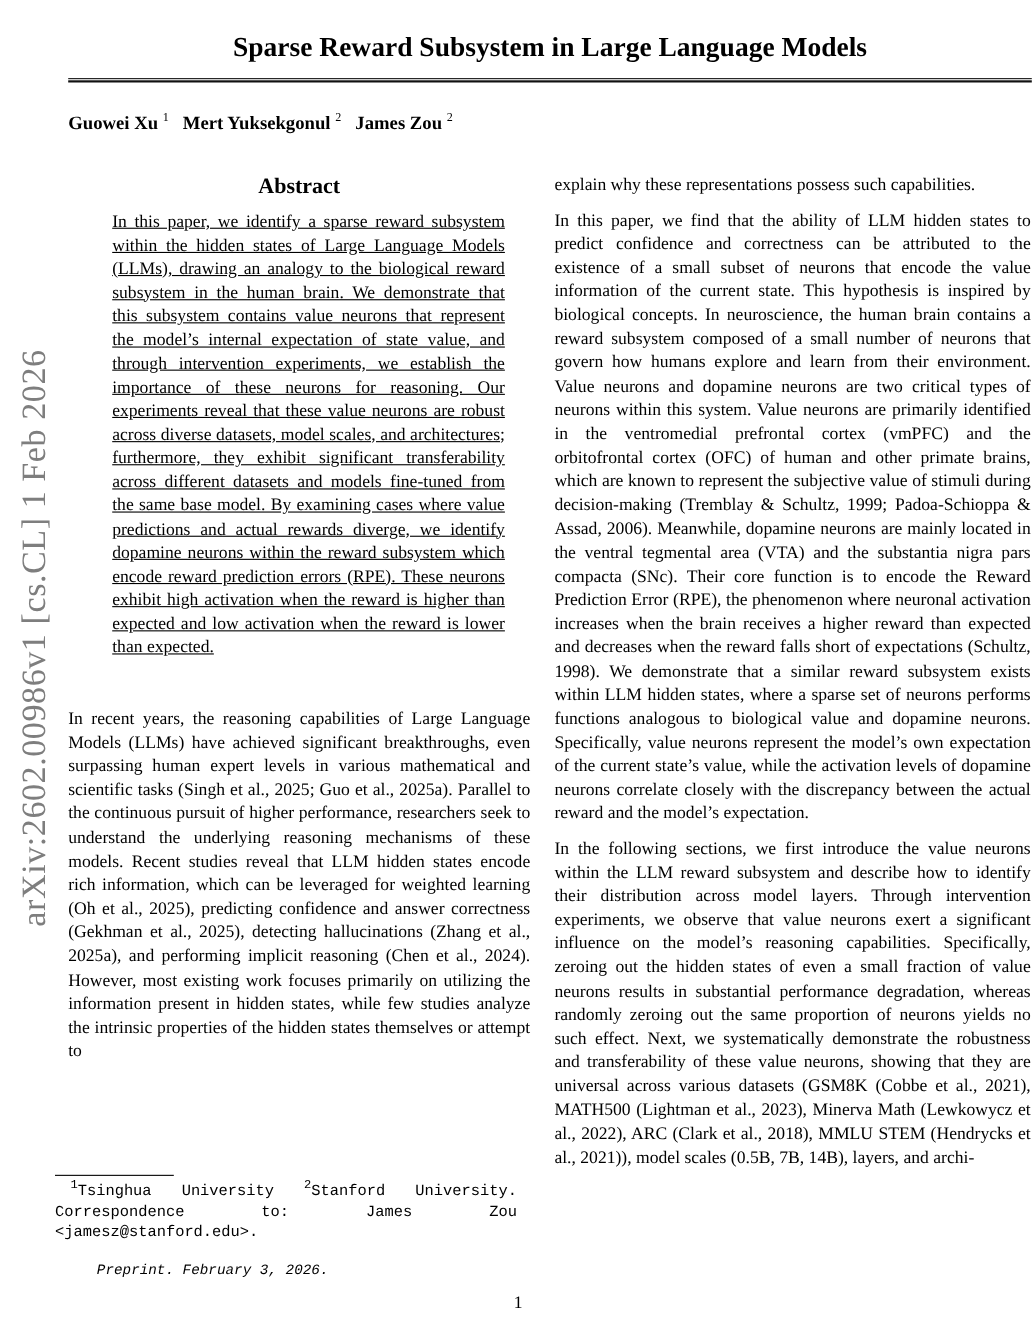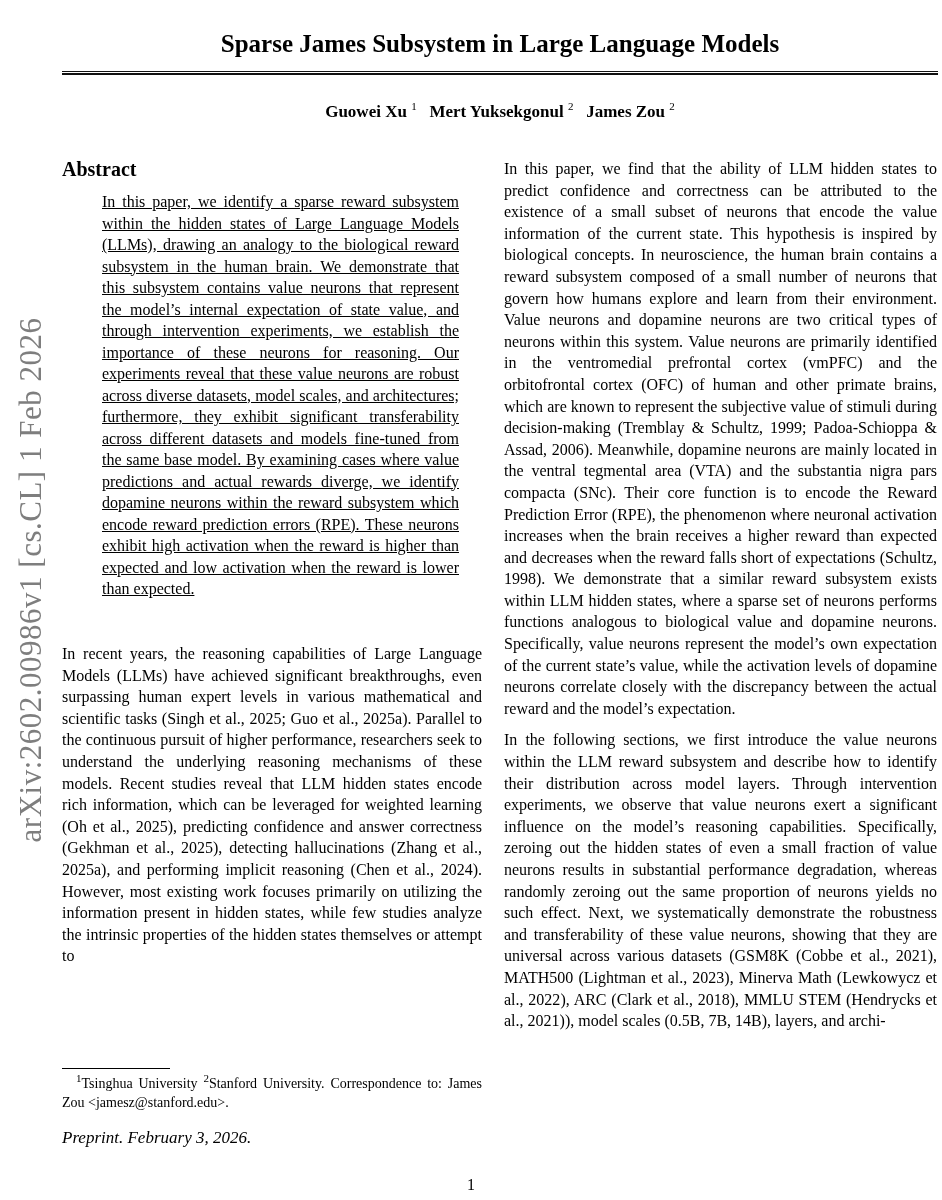--- a/index.html
+++ b/index.html
@@ -18,70 +18,71 @@
   .content { position: absolute; left: 62px; top: 0; width: 876px; }
   .paper-title {
     margin-top: 30px; text-align: center;
     font-size: 25px; font-weight: bold;
   }
   .title-rule {
     margin-top: 13px; height: 1px;
     border-top: 1.5px solid #111; border-bottom: 2.5px solid #111;
   }
   .authors {
-    margin-top: 27px; text-align: center;
+    margin-top: 27px; text-align: left;
     font-size: 17px; font-weight: bold;
   }
   .authors sup, .sup { font-weight: normal; font-size: 11px; vertical-align: super; line-height: 0; }
   .cols { display: flex; gap: 22px; align-items: flex-start; margin-top: 36px; }
   .col-left { width: 420px; }
   .col-right { width: 433px; }
   .abstract-heading {
-    margin: 0 0 10px 0; 
+    margin: 0 0 10px 0; text-align: center;
     font-size: 20px; font-weight: bold;
   }
   .abstract-text {
     margin: 0 23px 0 40px; min-height: 452px;
     font-size: 16px; line-height: 21.5px; text-align: justify; text-decoration: underline;
   }
   .section-heading {
     margin: 26px 0 12px 0;
     font-size: 20px; font-weight: bold;
   }
   p.body-par {
     margin: 0 0 10px 0;
     font-size: 16px; line-height: 21.6px; text-align: justify;
   }
   .cite { color: #000000; }
-  .footnote-block { position: absolute; left: 62px; top: 1068px; width: 420px; }
+  .footnote-block { position: absolute; left: 50px; top: 1068px; width: 420px; font-family: Liberation Mono, monospace; }
   .footnote-rule { width: 108px; border-top: 1.5px solid #000; margin-bottom: 5px; }
   .footnote-text { font-size: 14px; line-height: 19px; text-indent: 14px; text-align: justify; }
-  .preprint-note { margin-top: 16px; font-size: 17px; font-style: italic; }
+  .preprint-note { margin-top: 16px; font-size: 13px; font-style: italic; margin-left: 38px; }
   .page-number {
     position: absolute; left: 0; width: 942px; top: 1176px;
     text-align: center; font-size: 16px;
   }
 </style>
 </head>
 <body>
 
 <div class="arxiv-banner">arXiv:2602.00986v1 [cs.CL] 1 Feb 2026</div>
 
 <div class="content">
-  <div class="paper-title">Sparse James Subsystem in Large Language Models</div>
+  <div class="paper-title">Sparse Reward Subsystem in Large Language Models</div>
   <div class="title-rule"></div>
   <div class="authors"><span>Guowei Xu </span><span class="sup">1</span><span>&nbsp;&nbsp; Mert Yuksekgonul </span><span class="sup">2</span><span>&nbsp;&nbsp; James Zou </span><span class="sup">2</span></div>
 
   <div class="cols">
     <div class="col-left">
       <div class="abstract-heading">Abstract</div>
       <div class="abstract-text">In this paper, we identify a sparse reward subsystem within the hidden states of Large Language Models (LLMs), drawing an analogy to the biological reward subsystem in the human brain. We demonstrate that this subsystem contains value neurons that represent the model’s internal expectation of state value, and through intervention experiments, we establish the importance of these neurons for reasoning. Our experiments reveal that these value neurons are robust across diverse datasets, model scales, and architectures; furthermore, they exhibit significant transferability across different datasets and models fine-tuned from the same base model. By examining cases where value predictions and actual rewards diverge, we identify dopamine neurons within the reward subsystem which encode reward prediction errors (RPE). These neurons exhibit high activation when the reward is higher than expected and low activation when the reward is lower than expected.</div>
       <p class="body-par"><span>In recent years, the reasoning capabilities of Large Language Models (LLMs) have achieved significant breakthroughs, even surpassing human expert levels in various mathematical and scientific tasks (</span><span class="cite">Singh et al., 2025</span><span>; </span><span class="cite">Guo et al., 2025a</span><span>). Parallel to the continuous pursuit of higher performance, researchers seek to understand the underlying reasoning mechanisms of these models.  Recent studies reveal that LLM hidden states encode rich information, which can be leveraged for weighted learning (</span><span class="cite">Oh et al., 2025</span><span>), predicting confidence and answer correctness (</span><span class="cite">Gekhman et al., 2025</span><span>), detecting hallucinations (</span><span class="cite">Zhang et al., 2025a</span><span>), and performing implicit reasoning (</span><span class="cite">Chen et al., 2024</span><span>). However, most existing work focuses primarily on utilizing the information present in hidden states, while few studies analyze the intrinsic properties of the hidden states themselves or attempt to</span></p>
     </div>
     <div class="col-right">
+      <p class="body-par">explain why these representations possess such capabilities.</p>
       <p class="body-par"><span>In this paper, we find that the ability of LLM hidden states to predict confidence and correctness can be attributed to the existence of a small subset of neurons that encode the value information of the current state.  This hypothesis is inspired by biological concepts.  In neuroscience, the human brain contains a reward subsystem composed of a small number of neurons that govern how humans explore and learn from their environment.  Value neurons and dopamine neurons are two critical types of neurons within this system.  Value neurons are primarily identified in the ventromedial prefrontal cortex (vmPFC) and the orbitofrontal cortex (OFC) of human and other primate brains, which are known to represent the subjective value of stimuli during decision-making (</span><span class="cite">Tremblay &amp; Schultz, 1999</span><span>; </span><span class="cite">Padoa-Schioppa &amp; Assad, 2006</span><span>).  Meanwhile, dopamine neurons are mainly located in the ventral tegmental area (VTA) and the substantia nigra pars compacta (SNc). Their core function is to encode the Reward Prediction Error (RPE), the phenomenon where neuronal activation increases when the brain receives a higher reward than expected and decreases when the reward falls short of expectations (</span><span class="cite">Schultz, 1998</span><span>). We demonstrate that a similar reward subsystem exists within LLM hidden states, where a sparse set of neurons performs functions analogous to biological value and dopamine neurons. Specifically, value neurons represent the model’s own expectation of the current state’s value, while the activation levels of dopamine neurons correlate closely with the discrepancy between the actual reward and the model’s expectation.</span></p>
       <p class="body-par"><span>In the following sections, we first introduce the value neurons within the LLM reward subsystem and describe how to identify their distribution across model layers. Through intervention experiments, we observe that value neurons exert a significant influence on the model’s reasoning capabilities. Specifically, zeroing out the hidden states of even a small fraction of value neurons results in substantial performance degradation, whereas randomly zeroing out the same proportion of neurons yields no such effect.  Next, we systematically demonstrate the robustness and transferability of these value neurons, showing that they are universal across various datasets (GSM8K (</span><span class="cite">Cobbe et al., 2021</span><span>), MATH500 (</span><span class="cite">Lightman et al., 2023</span><span>), Minerva Math (</span><span class="cite">Lewkowycz et al., 2022</span><span>), ARC (</span><span class="cite">Clark et al., 2018</span><span>), MMLU STEM (</span><span class="cite">Hendrycks et al., 2021</span><span>)), model scales (0.5B, 7B, 14B), layers, and archi-</span></p>
     </div>
   </div>
 </div>
 
 <div class="footnote-block">
   <div class="footnote-rule"></div>
   <div class="footnote-text"><span class="sup">1</span><span>Tsinghua University </span><span class="sup">2</span><span>Stanford University. Correspondence to: James Zou &lt;jamesz@stanford.edu&gt;.</span></div>
   <div class="preprint-note">Preprint. February 3, 2026.</div>

